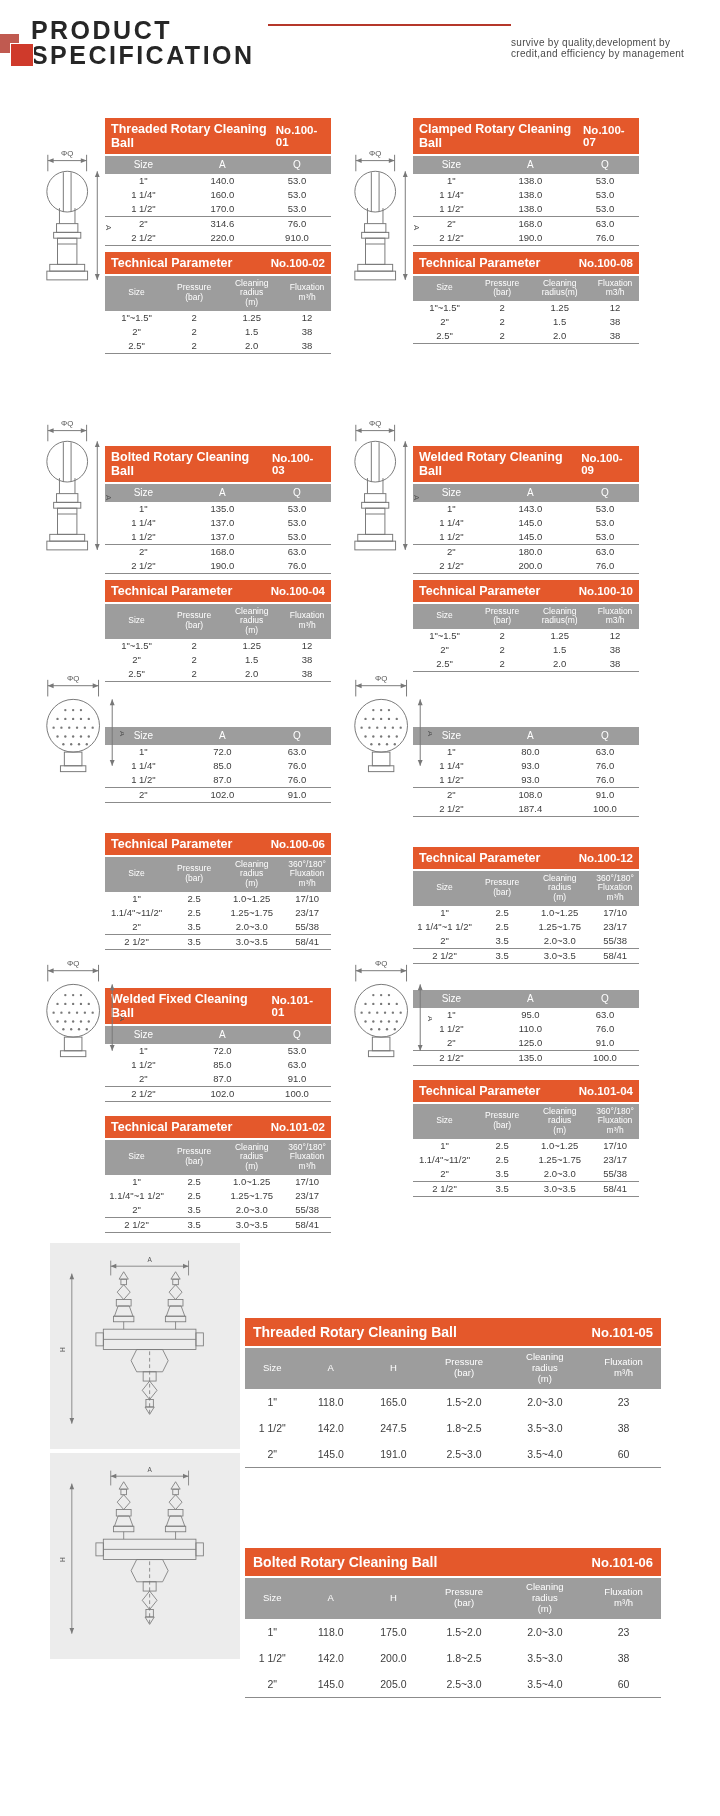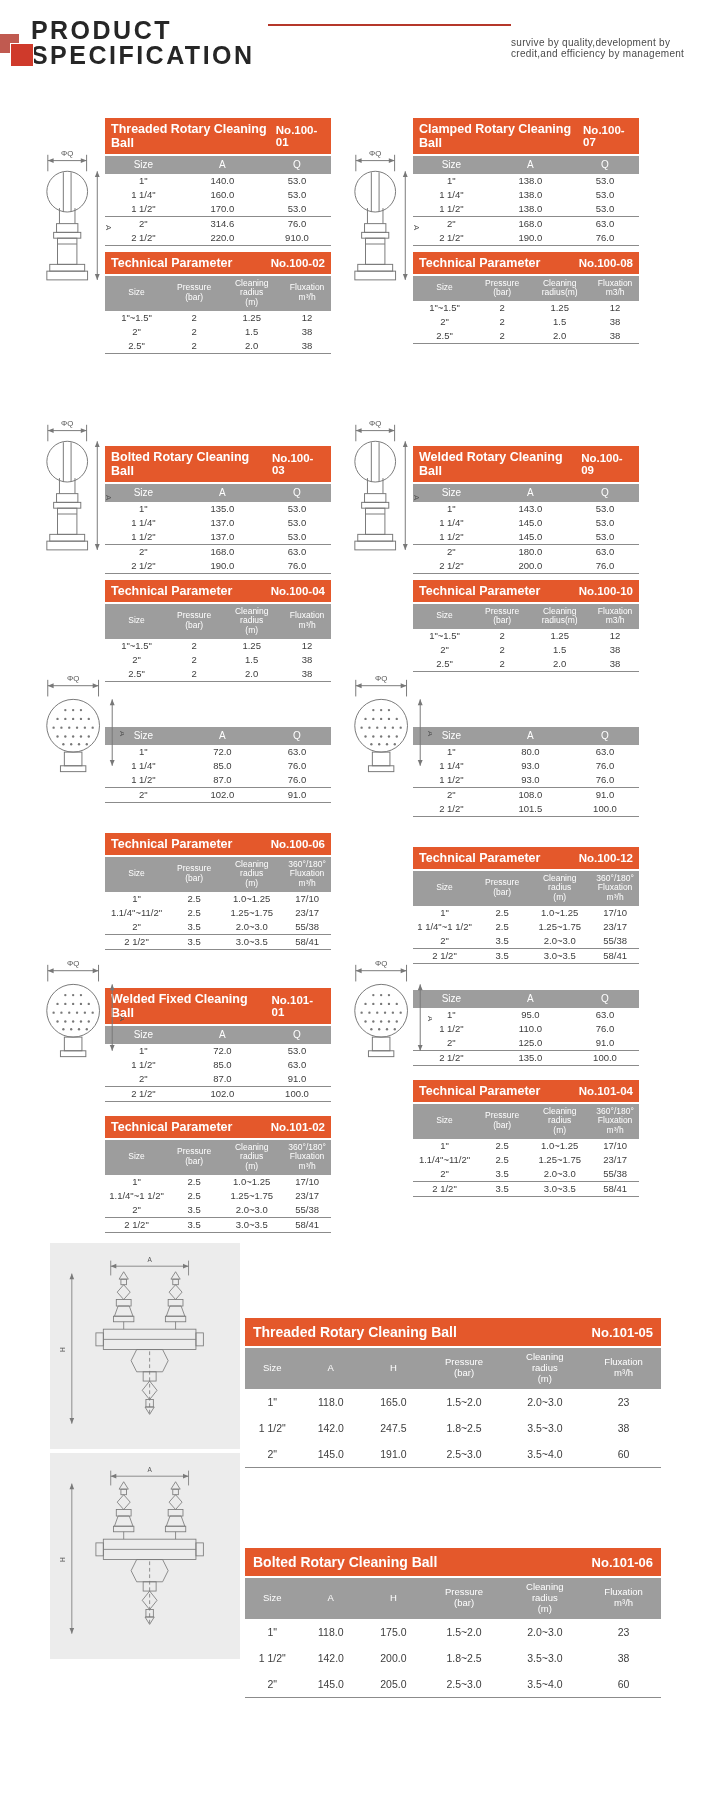--- a/index.html
+++ b/index.html
@@ -721,21 +721,21 @@
                 <td>93.0</td>
                 <td>76.0</td>
               </tr>
               <tr>
                 <td>2"</td>
                 <td>108.0</td>
                 <td>91.0</td>
               </tr>
               <tr>
                 <td>2 1/2"</td>
-                <td>101.5</td>
+                <td>187.4</td>
                 <td>100.0</td>
               </tr>
             </tbody>
           </table>
       </div>
       <div class="spec tech">
         <div class="bar">
           <span class="t">Technical Parameter</span>
           <span class="c">No.100-12</span>
         </div>

